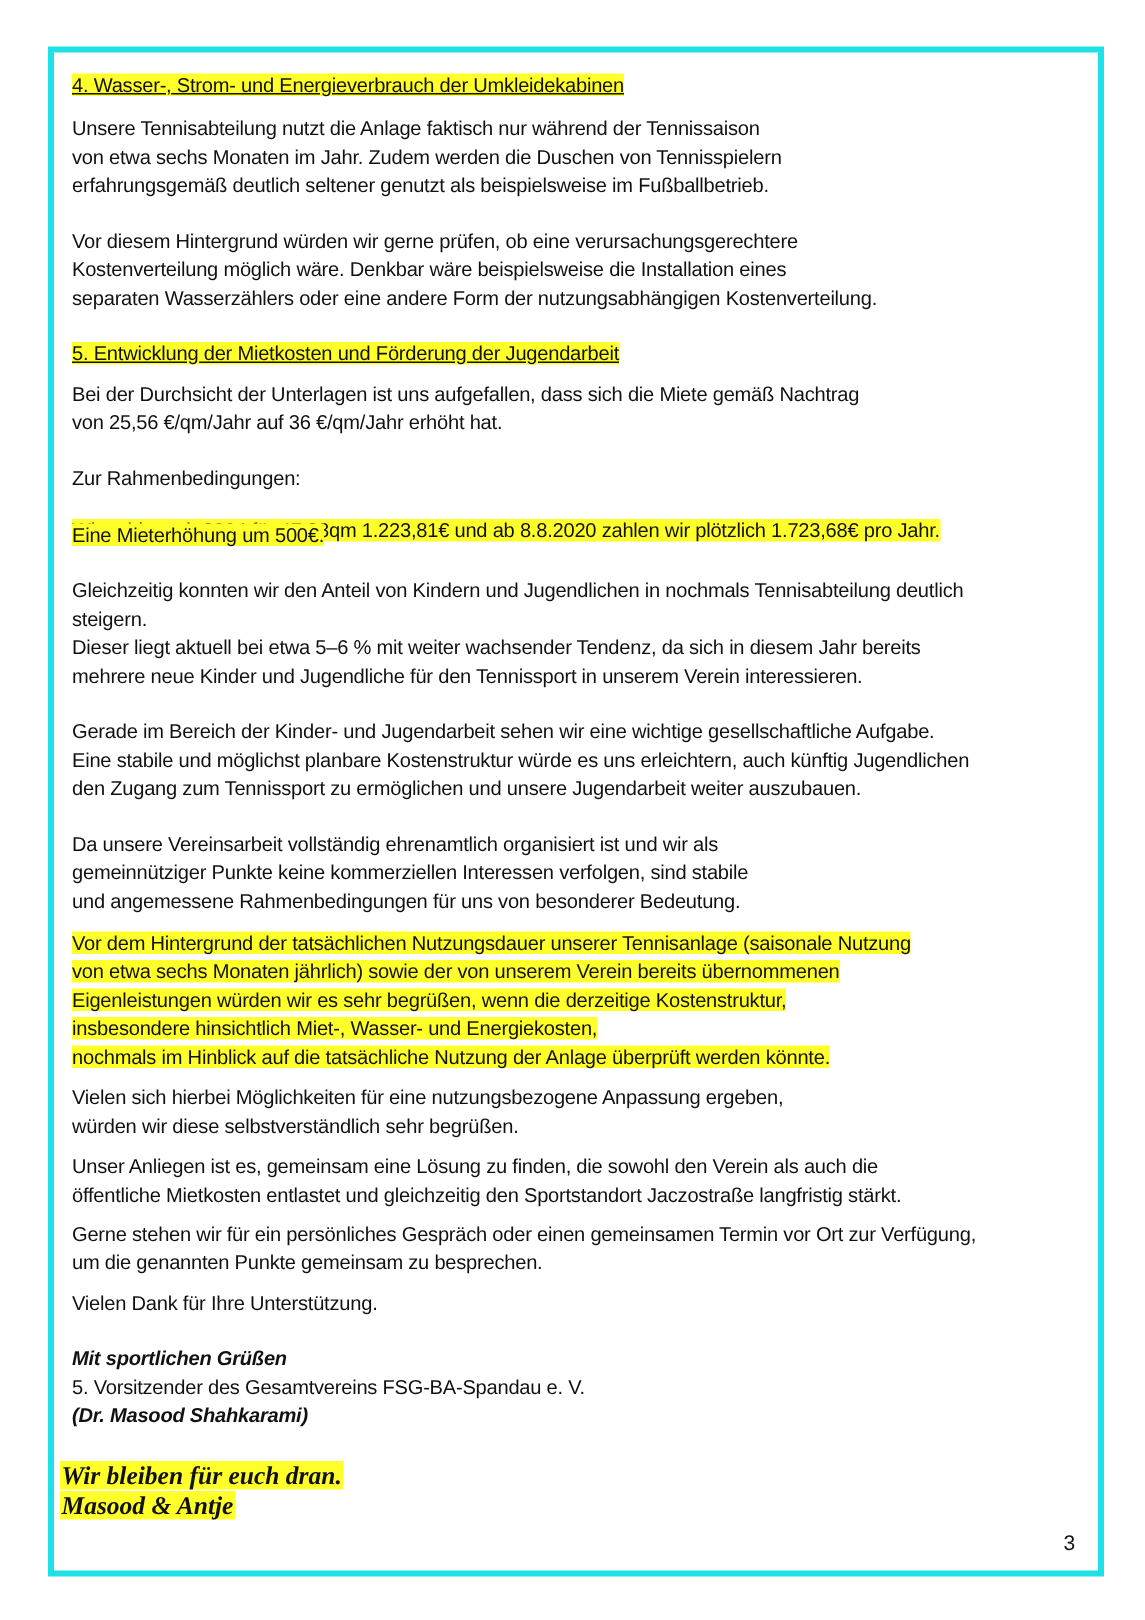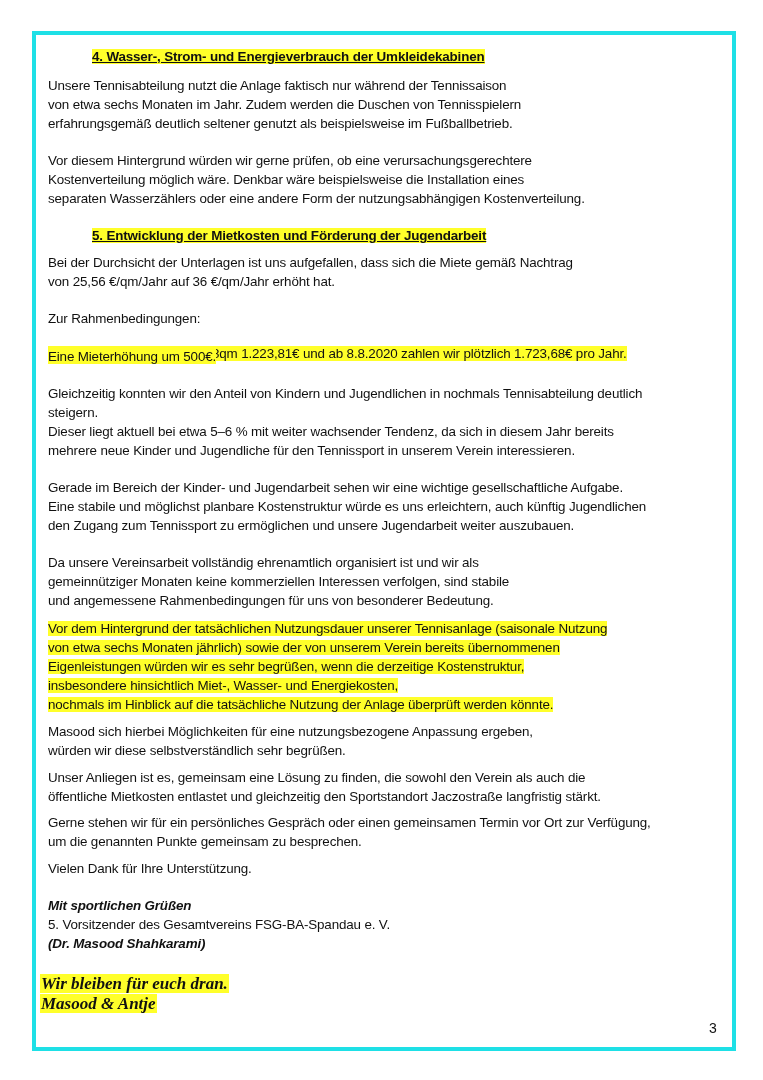--- a/index.html
+++ b/index.html
@@ -8,21 +8,21 @@
     position: absolute; left: 32px; top: 31px; width: 696px; height: 1012px;
     border: 4px solid #1ee0e6; box-sizing: content-box;
   }
   .ln {
     position: absolute; left: 48px; white-space: nowrap;
     font-family: "Liberation Sans", sans-serif; font-size: 13.4px; line-height: 18px;
     color: #111; letter-spacing: -0.15px; transform-origin: left top;
   }
   .ln b { font-weight: normal; }
   .hl { background: #ffff2a; }
-  .head { font-weight: bold; text-decoration: underline; margin-left: 44px; }
+  .head { font-weight: normal; text-decoration: underline; }
   .it { font-style: italic; }
   .tag {
     position: absolute; left: 0; width: 763px; 
     font-family: "Liberation Serif", serif; font-weight: bold; font-style: italic;
     font-size: 17px; line-height: 20px; color: #111; padding-left: 40px;
   }
   .tag span { background: #ffff2a; padding: 0 1px; }
   .pagenum {
     position: absolute; left: 709px; top: 1020px;
     font-family: "Liberation Sans", sans-serif; font-size: 14px; color: #111;
@@ -53,30 +53,30 @@
 <div class="ln" style="top:385px"><span>Gleichzeitig konnten wir den Anteil von </span><b>Kindern und Jugendlichen in nochmals Tennisabteilung deutlich</b></div>
 <div class="ln" style="top:404px"><b>steigern</b><span>.</span></div>
 <div class="ln" style="top:423px"><span>Dieser liegt aktuell bei etwa </span><b>5–6 % mit weiter wachsender Tendenz</b><span>, da sich in diesem Jahr bereits</span></div>
 <div class="ln" style="top:442px">mehrere neue Kinder und Jugendliche für den Tennissport in unserem Verein interessieren.</div>
 
 <div class="ln" style="top:479px">Gerade im Bereich der Kinder- und Jugendarbeit sehen wir eine wichtige gesellschaftliche Aufgabe.</div>
 <div class="ln" style="top:498px">Eine stabile und möglichst planbare Kostenstruktur würde es uns erleichtern, auch künftig Jugendlichen</div>
 <div class="ln" style="top:517px">den Zugang zum Tennissport zu ermöglichen und unsere Jugendarbeit weiter auszubauen.</div>
 
 <div class="ln" style="top:554px">Da unsere Vereinsarbeit vollständig ehrenamtlich organisiert ist und wir als</div>
-<div class="ln" style="top:573px">gemeinnütziger Monaten keine kommerziellen Interessen verfolgen, sind stabile</div>
+<div class="ln" style="top:573px">gemeinnütziger Punkte keine kommerziellen Interessen verfolgen, sind stabile</div>
 <div class="ln" style="top:592px">und angemessene Rahmenbedingungen für uns von besonderer Bedeutung.</div>
 
 <div class="ln" style="top:620px"><span class="hl">Vor dem Hintergrund der tatsächlichen Nutzungsdauer unserer Tennisanlage (saisonale Nutzung</span></div>
 <div class="ln" style="top:639px"><span class="hl">von etwa sechs Monaten jährlich) sowie der von unserem Verein bereits übernommenen</span></div>
 <div class="ln" style="top:658px"><span class="hl">Eigenleistungen würden wir es sehr begrüßen, wenn die derzeitige Kostenstruktur,</span></div>
 <div class="ln" style="top:677px"><span class="hl">insbesondere hinsichtlich Miet-, Wasser- und Energiekosten,</span></div>
 <div class="ln" style="top:696px"><span class="hl"><span>nochmals im Hinblick auf die </span><b>tatsächliche Nutzung</b><span> der Anlage überprüft werden könnte.</span></span></div>
 
-<div class="ln" style="top:723px"><span>Masood sich hierbei Möglichkeiten für eine </span><b>nutzungsbezogene Anpassung</b><span> ergeben,</span></div>
+<div class="ln" style="top:723px"><span>Vielen sich hierbei Möglichkeiten für eine </span><b>nutzungsbezogene Anpassung</b><span> ergeben,</span></div>
 <div class="ln" style="top:742px">würden wir diese selbstverständlich sehr begrüßen.</div>
 
 <div class="ln" style="top:769px">Unser Anliegen ist es, gemeinsam eine Lösung zu finden, die sowohl den Verein als auch die</div>
 <div class="ln" style="top:788px">öffentliche Mietkosten entlastet und gleichzeitig den Sportstandort Jaczostraße langfristig stärkt.</div>
 
 <div class="ln" style="top:814px">Gerne stehen wir für ein persönliches Gespräch oder einen gemeinsamen Termin vor Ort zur Verfügung,</div>
 <div class="ln" style="top:833px">um die genannten Punkte gemeinsam zu besprechen.</div>
 
 <div class="ln" style="top:860px">Vielen Dank für Ihre Unterstützung.</div>
 

